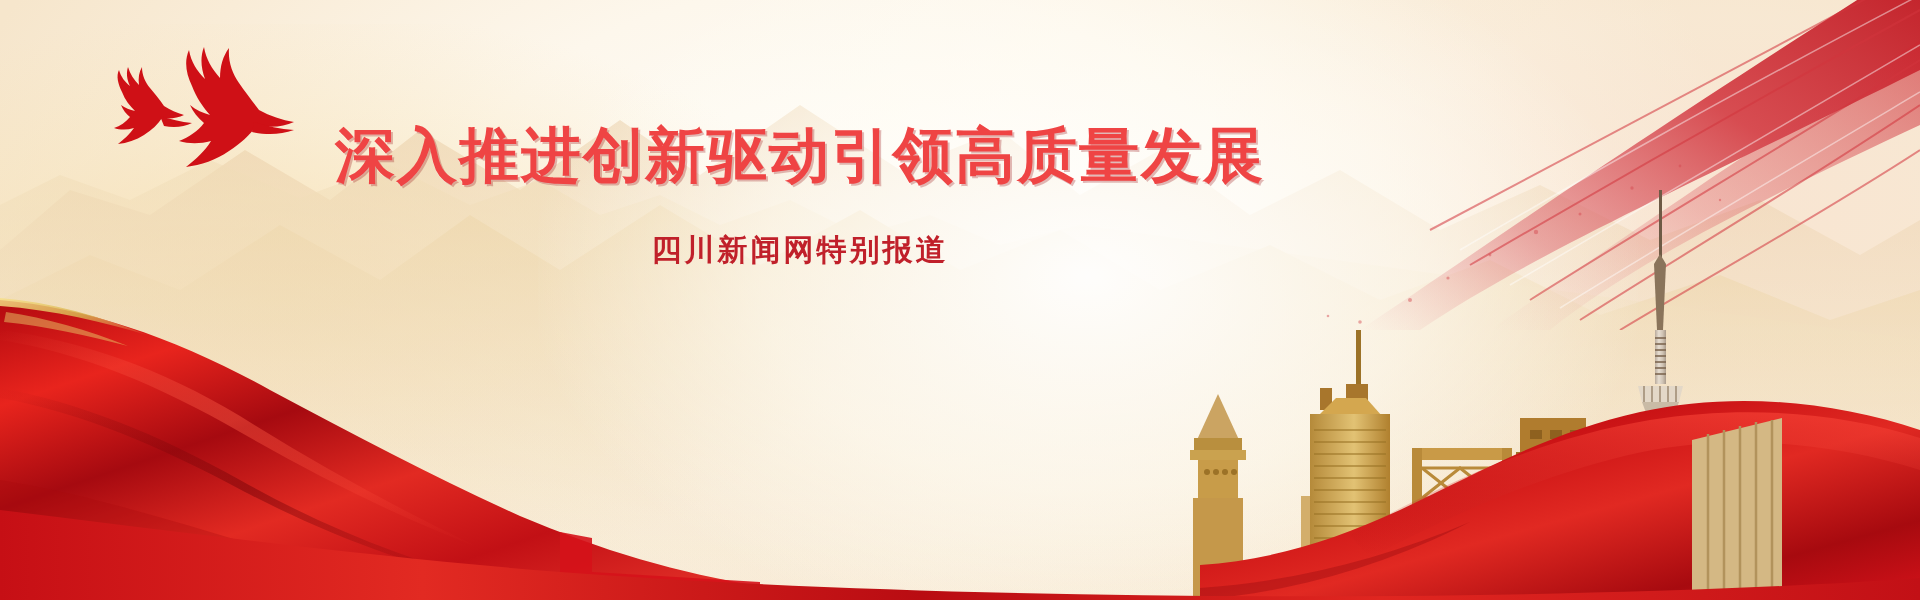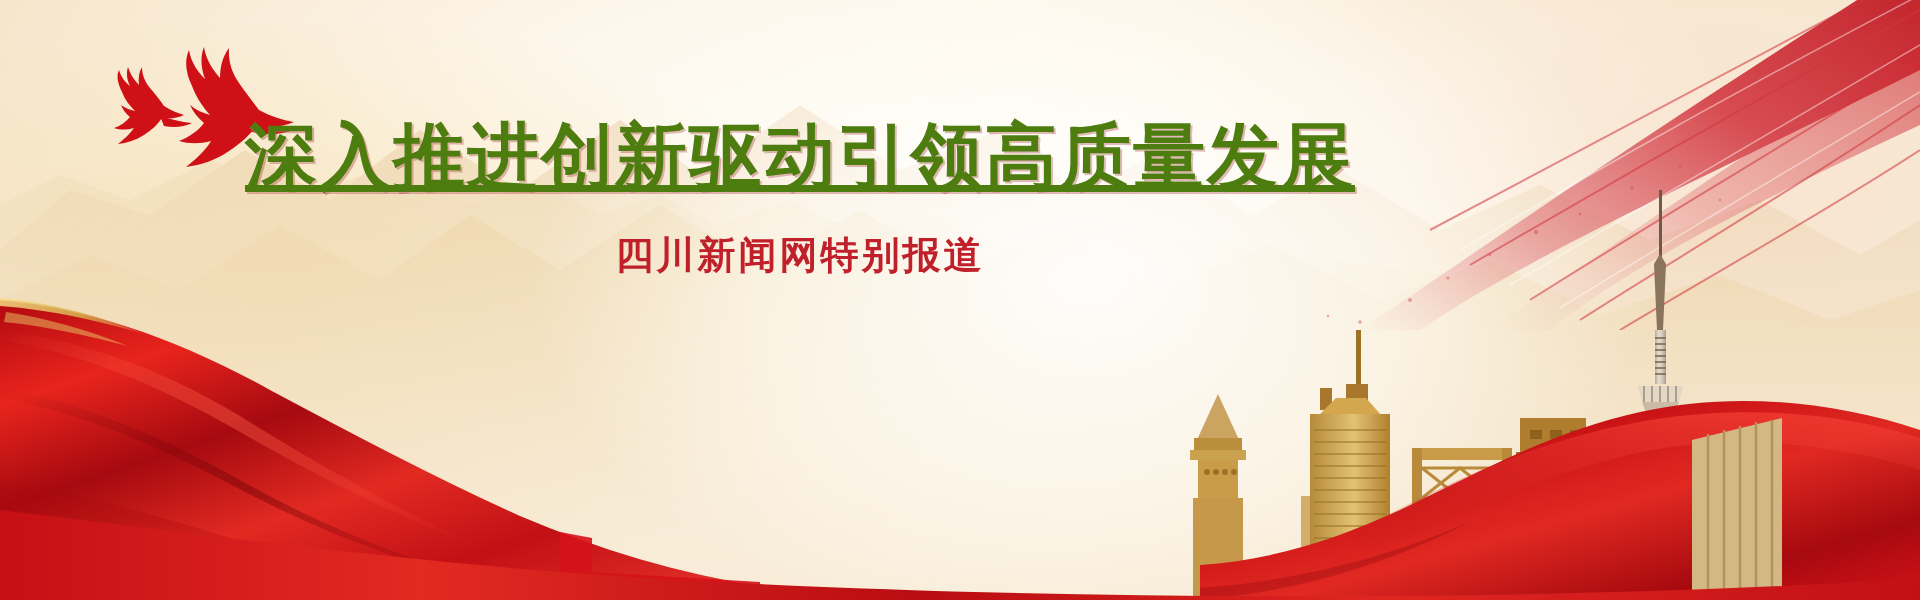--- a/index.html
+++ b/index.html
@@ -57,34 +57,33 @@
 
   
   .text-block{
     position:absolute;left:0;top:118px;width:1600px;
     text-align:center;
     z-index:40;
   }
   .headline{
     font-family:"Liberation Sans","DejaVu Sans",sans-serif;
     font-weight:700;
-    font-size:72px;
+    font-size:60px;
     line-height:76px;
     letter-spacing:2px;
-    color:#4d7c0f;
+    color:#ef4444;
     text-shadow:2px 2px 0 rgba(150,10,16,.28), 0 1px 0 rgba(255,255,255,.35);
     white-space:nowrap;
-    text-decoration:underline;
   }
   .headline .ln{display:block;}
   .subtitle{
     margin-top:36px;
     font-family:"Liberation Sans","DejaVu Sans",sans-serif;
     font-weight:700;
-    font-size:38px;
+    font-size:30px;
     letter-spacing:3px;
     color:#c0202a;
     white-space:nowrap;
   }
 </style>
 </head>
 <body>
 
 <div id="banner">
 

